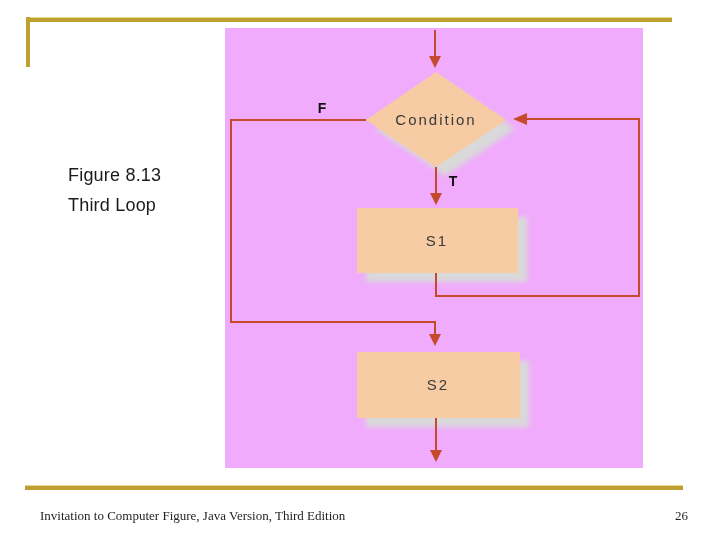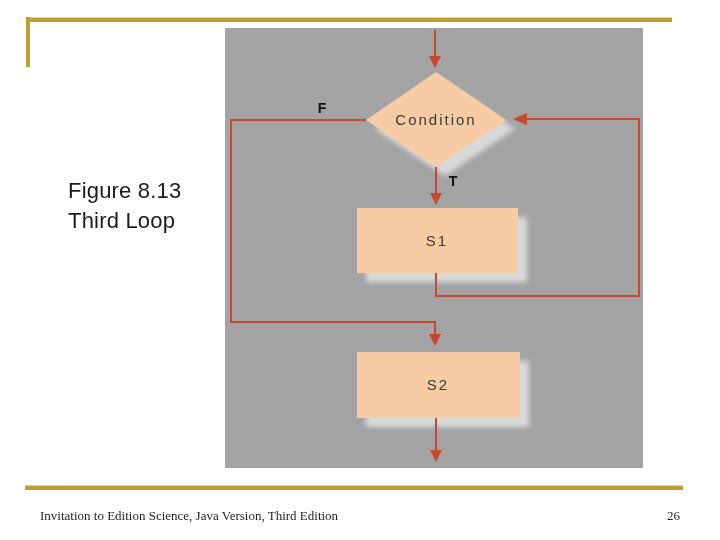--- a/index.html
+++ b/index.html
@@ -32,32 +32,32 @@
   .accent-bottom {
     position: absolute;
     left: 25px; top: 485px;
     width: 658px; height: 4px;
     background: #bda02f;
     border-top: 1px solid #e6d98e;
   }
   
   .caption {
     position: absolute;
-    left: 68px; top: 176px;
-    font-size: 22px;
+    left: 68px; top: 160px;
+    font-size: 18px;
     line-height: 30px;
     color: #1b1b1b;
     letter-spacing: 0.2px;
   }
   
   .diagram {
     position: absolute;
     left: 225px; top: 28px;
     width: 418px; height: 440px;
-    background: #a3a3a3;
+    background: #f0abfc;
   }
   .diagram svg { display: block; }
   .shape-label {
     font-family: "Liberation Sans", sans-serif;
     font-size: 15px;
     letter-spacing: 2px;
   }
   .branch-label {
     font-family: "Liberation Sans", sans-serif;
     font-size: 14px;
@@ -66,21 +66,21 @@
   
   .footer-book {
     position: absolute;
     left: 40px; top: 508px;
     font-family: "Liberation Serif", serif;
     font-size: 13px;
     color: #1f1f1f;
   }
   .footer-page {
     position: absolute;
-    right: 40px; top: 508px;
+    right: 32px; top: 508px;
     font-family: "Liberation Serif", serif;
     font-size: 13px;
     color: #1f1f1f;
   }
 </style>
 </head>
 <body>
 
 <div class="slide">
 
@@ -134,16 +134,16 @@
 
       <g text-anchor="middle" fill="#111111">
         <text class="branch-label" x="322" y="113">F</text>
         <text class="branch-label" x="453" y="186">T</text>
       </g>
     </svg>
   </div>
 
   <div class="accent-bottom"></div>
 
-  <div class="footer-book">Invitation to Edition Science, Java Version, Third Edition</div>
+  <div class="footer-book">Invitation to Computer Figure, Java Version, Third Edition</div>
   <div class="footer-page">26</div>
 
 </div>
 
 </body></html>

